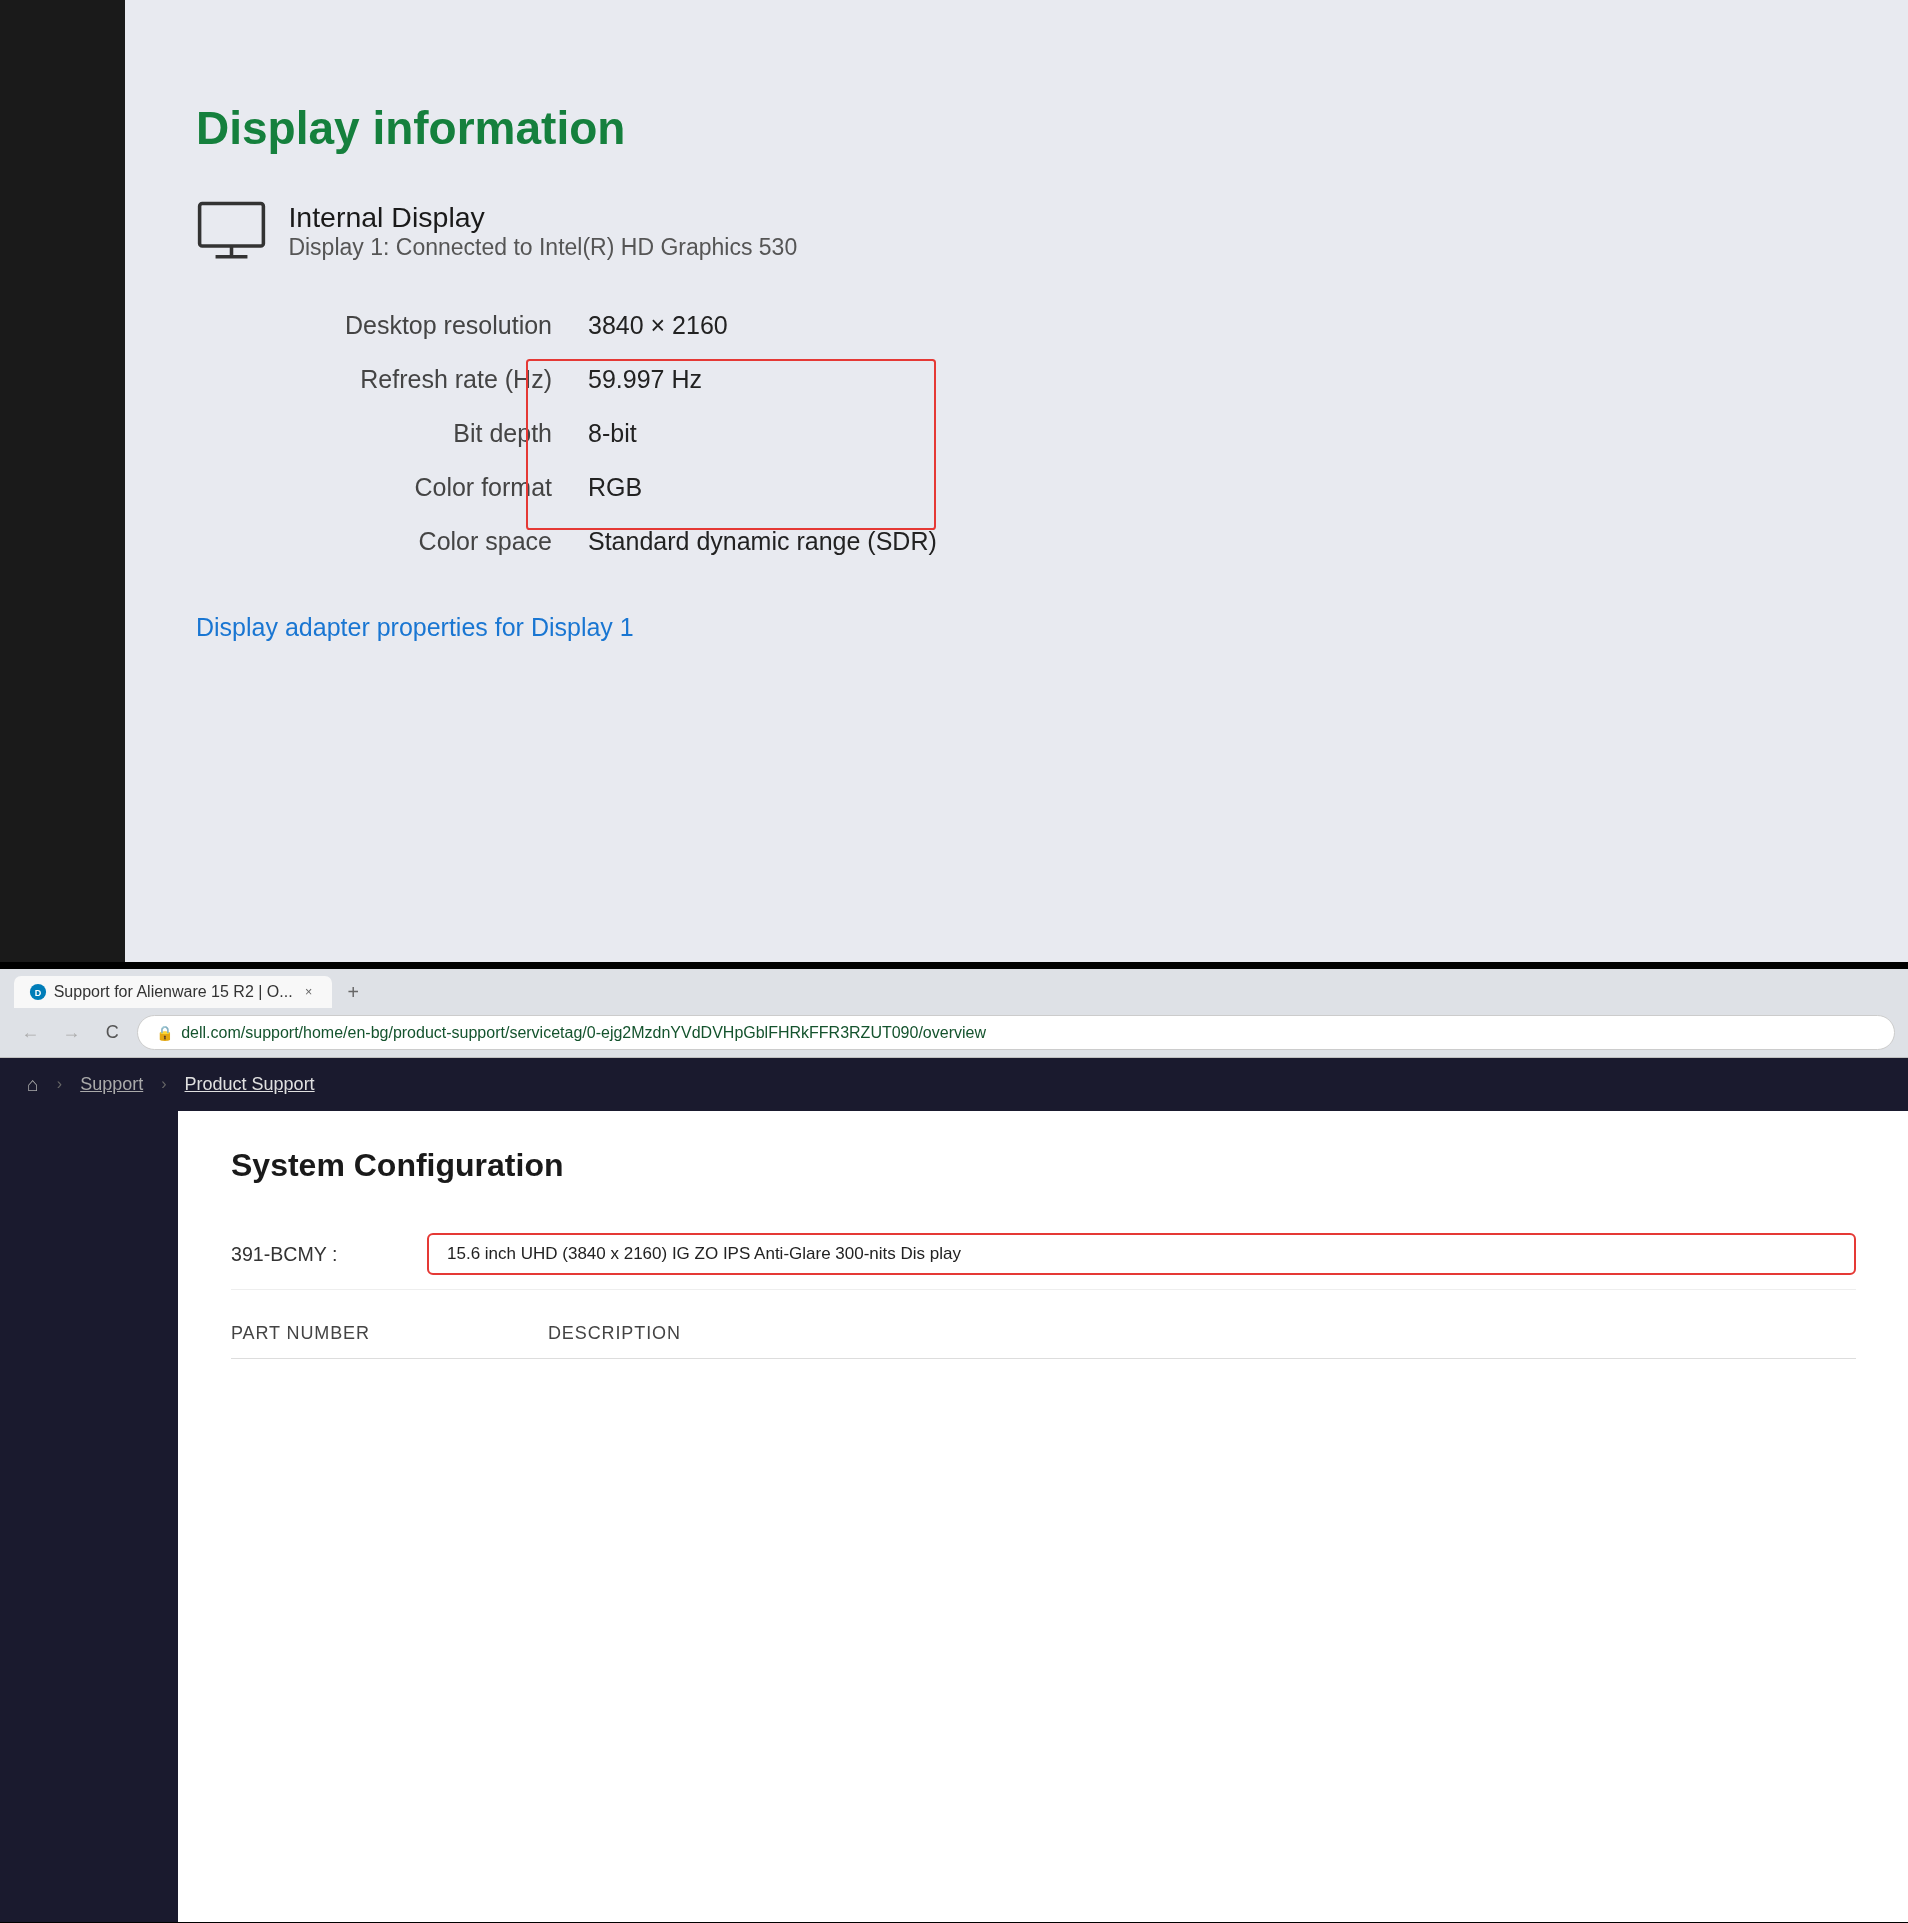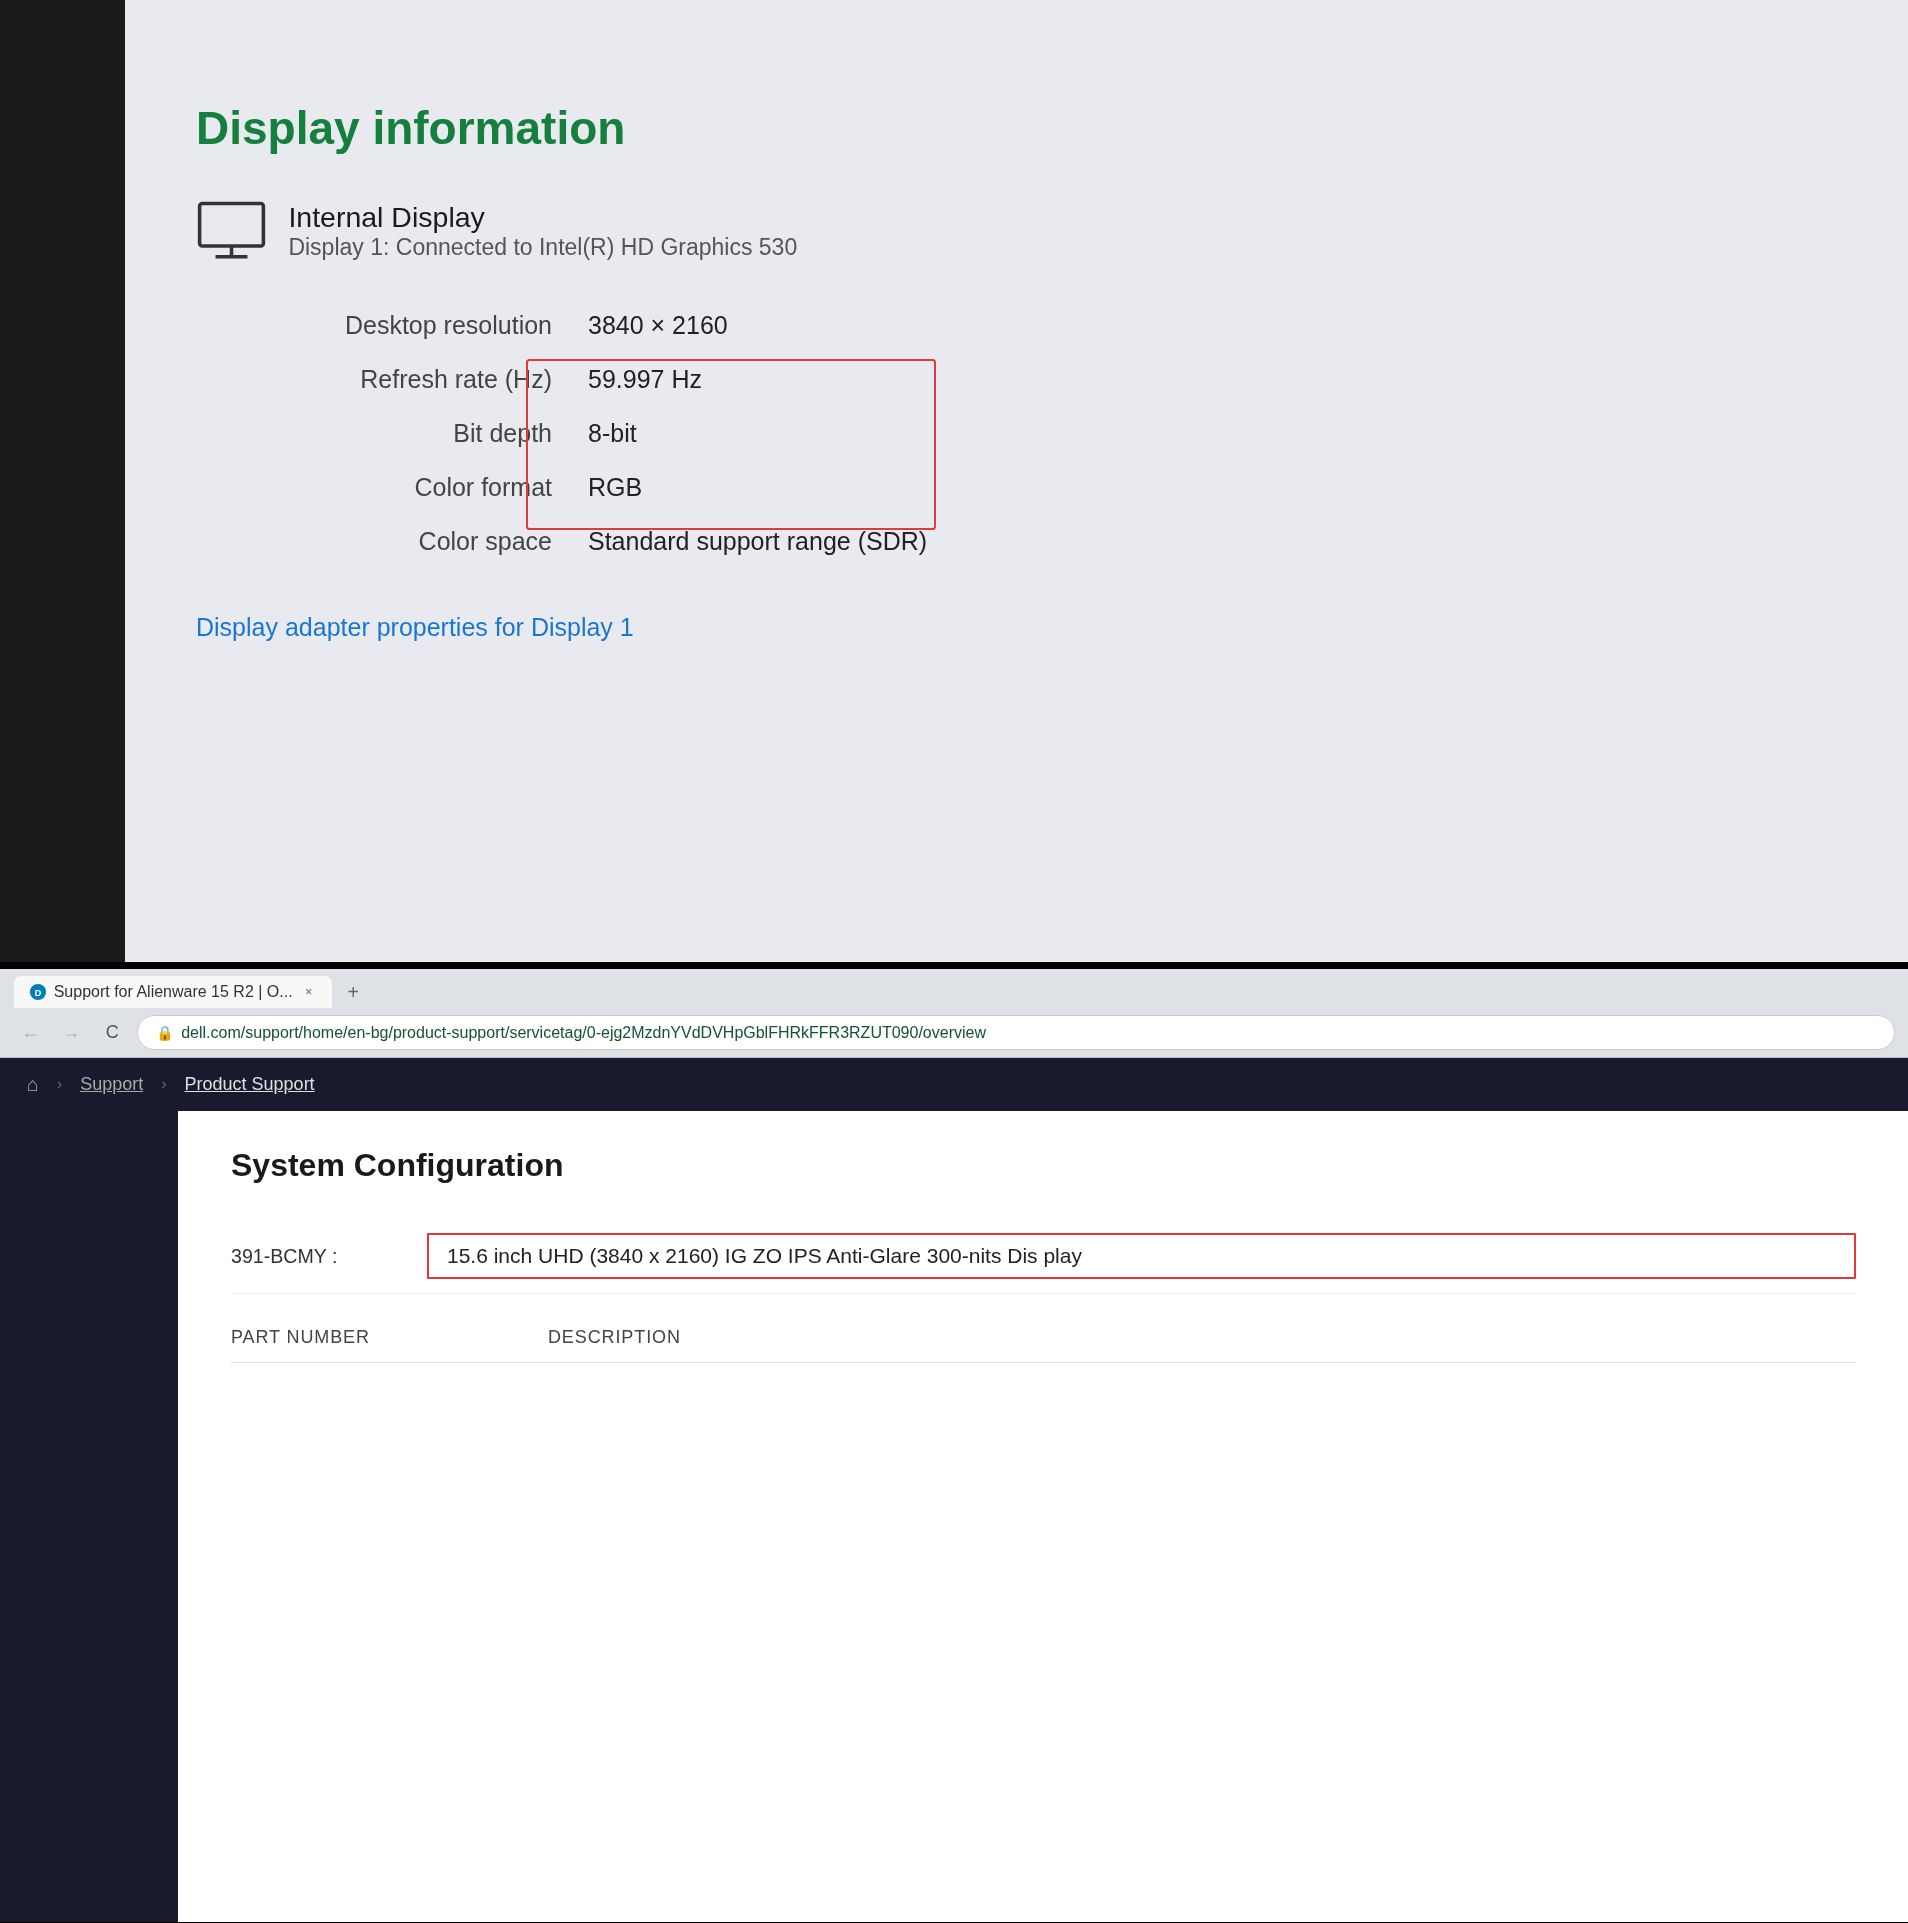--- a/index.html
+++ b/index.html
@@ -315,23 +315,23 @@
 
     .part-number {
       font-size: 19.6px;
       color: #333;
       min-width: 178px;
       flex-shrink: 0;
     }
 
     .part-description-box {
       border: 2.7px solid #e53935;
-      border-radius: 1px;
+      border-radius: 6px;
       padding: 9px 18px;
-      font-size: 21px;
+      font-size: 17px;
       color: #222;
       flex: 1;
     }
 
     .config-table-header {
       display: flex;
       gap: 18px;
       padding: 14.3px 0;
       border-bottom: 1.8px solid #ddd;
       margin-top: 18px;
@@ -384,21 +384,21 @@
             <tr>
               <td>Bit depth</td>
               <td>8-bit</td>
             </tr>
             <tr>
               <td>Color format</td>
               <td>RGB</td>
             </tr>
             <tr>
               <td>Color space</td>
-              <td>Standard support range (SDR)</td>
+              <td>Standard dynamic range (SDR)</td>
             </tr>
           </tbody>
       </table>
     </div>
 
     <a class="adapter-link" href="#">Display adapter properties for Display 1</a>
   </div>
 </div>
 
 <div class="divider"></div>

